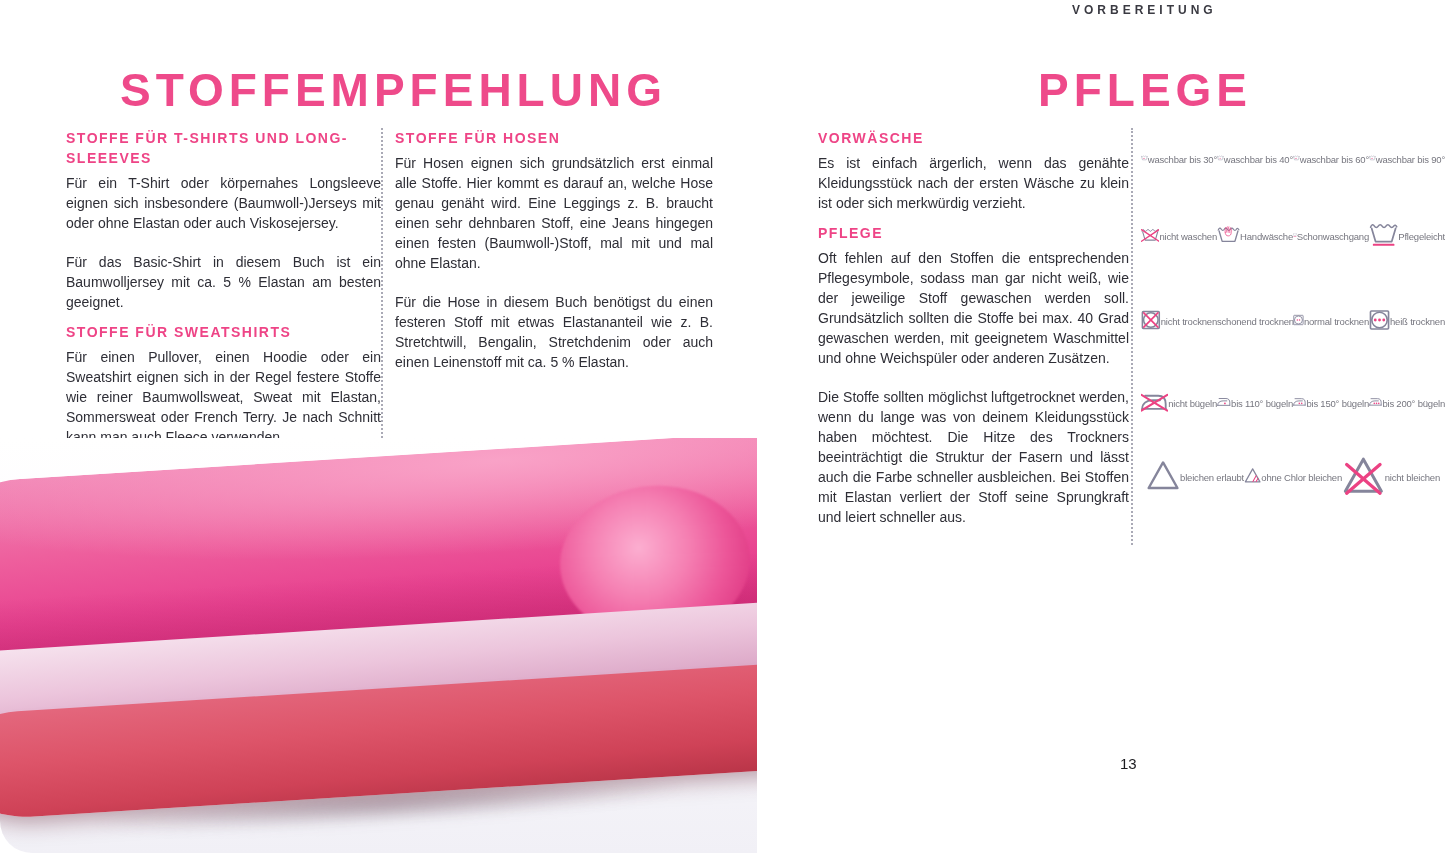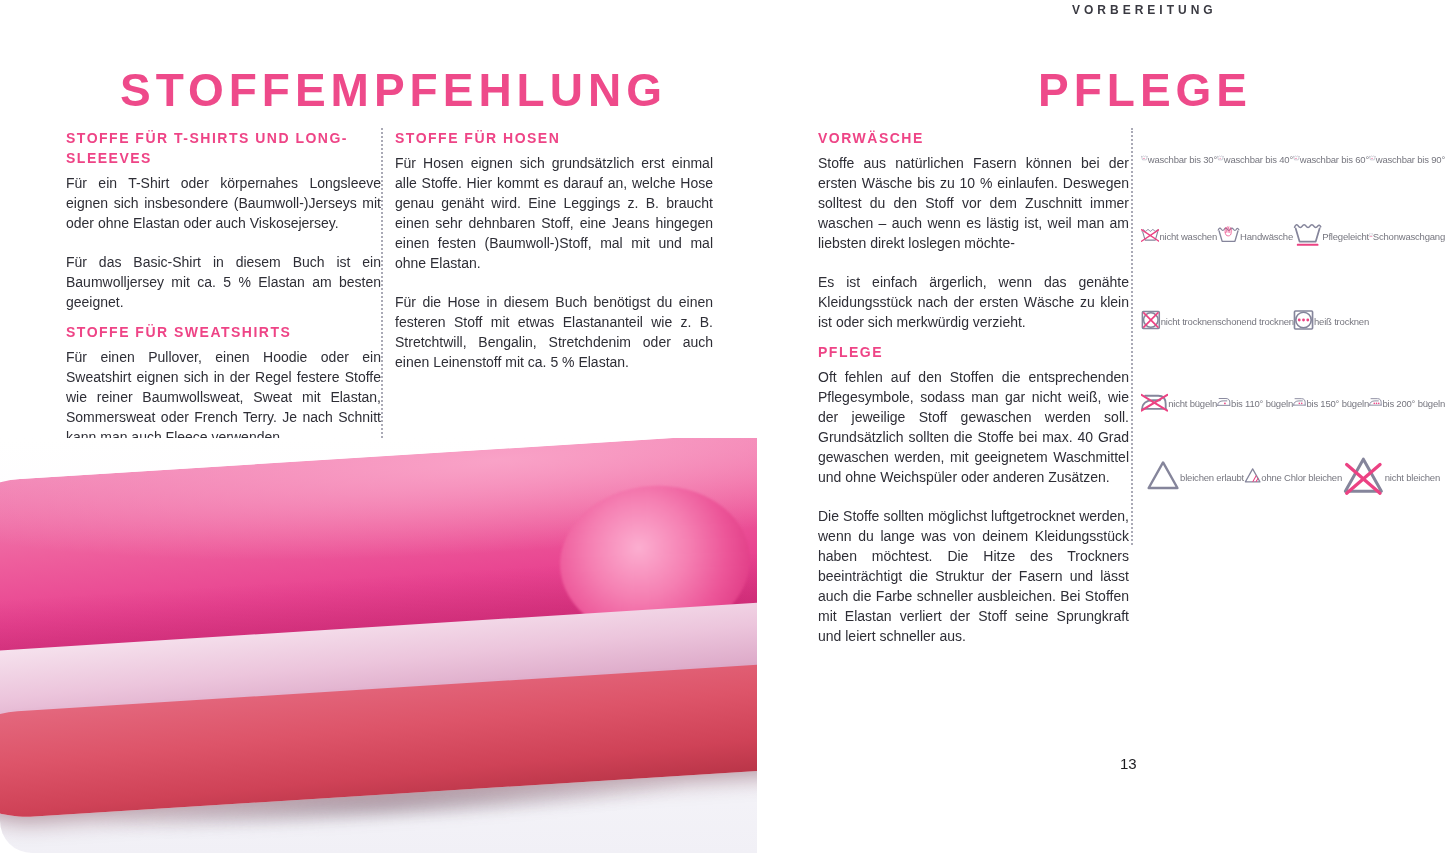--- a/index.html
+++ b/index.html
@@ -155,21 +155,20 @@
     <div class="sec">
       <h3>STOFFE FÜR HOSEN</h3>
       <p>Für Hosen eignen sich grundsätzlich erst einmal alle Stoffe. Hier kommt es darauf an, welche Hose genau genäht wird. Eine Leggings z. B. braucht einen sehr dehnbaren Stoff, eine Jeans hingegen einen festen (Baumwoll-)Stoff, mal mit und mal ohne Elastan.</p>
       <p>Für die Hose in diesem Buch benötigst du einen festeren Stoff mit etwas Elastananteil wie z. B. Stretchtwill, Bengalin, Stretchdenim oder auch einen Leinenstoff mit ca. 5 % Elastan.</p>
     </div>
   </div>
 
   <div class="col" id="col-3">
     <div class="sec">
       <h3>VORWÄSCHE</h3>
-      <p>Stoffe aus natürlichen Fasern können bei der ersten Wäsche bis zu 10 % einlaufen. Deswegen solltest du den Stoff vor dem Zuschnitt immer waschen – auch wenn es lästig ist, weil man am liebsten direkt loslegen möchte-</p>
       <p>Es ist einfach ärgerlich, wenn das genähte Kleidungsstück nach der ersten Wäsche zu klein ist oder sich merkwürdig verzieht.</p>
     </div>
     <div class="sec">
       <h3>PFLEGE</h3>
       <p>Oft fehlen auf den Stoffen die entsprechenden Pflegesymbole, sodass man gar nicht weiß, wie der jeweilige Stoff gewaschen werden soll. Grundsätzlich sollten die Stoffe bei max. 40 Grad gewaschen werden, mit geeignetem Waschmittel und ohne Weichspüler oder anderen Zusätzen.</p>
       <p>Die Stoffe sollten möglichst luftgetrocknet werden, wenn du lange was von deinem Kleidungsstück haben möchtest. Die Hitze des Trockners beeinträchtigt die Struktur der Fasern und lässt auch die Farbe schneller ausbleichen. Bei Stoffen mit Elastan verliert der Stoff seine Sprungkraft und leiert schneller aus.</p>
     </div>
   </div>
 
   <div class="v-divider" id="divider-right"></div>
@@ -220,53 +219,62 @@
         </div>
         <div class="sym-cell">
           <svg width="74" height="56" viewBox="0 0 76 58">
             <path d="M4,13 C7,5 11,5 14,10 C17,15 21,15 24,10 C27,5 31,5 34,10 C37,15 41,15 44,10 C47,5 51,5 54,10 C57,15 61,15 64,10 C67,6 70,7 72,12" fill="none" stroke="#85859B" stroke-width="4" stroke-linecap="round"></path>
             <path d="M7,16 L17,50 L59,50 L69,16" fill="none" stroke="#85859B" stroke-width="4.5" stroke-linecap="round" stroke-linejoin="round"></path>
             <path d="M29,4 C27,9 26,14 27,20 M34,2 C32,8 31,14 32,20 M39,2 C37,8 36,14 37,20 M44,5 C42,10 41,15 42,21 M27,20 C27,28 31,32 37,32 C43,32 47,28 47,20 L47,9" stroke="#EC4283" stroke-width="2.4" stroke-linecap="round" fill="none"></path>
           </svg>
           <div class="sym-label">Handwäsche</div>
         </div>
         <div class="sym-cell">
-          <svg width="74" height="64" viewBox="0 0 76 66">
-            <path d="M4,13 C7,5 11,5 14,10 C17,15 21,15 24,10 C27,5 31,5 34,10 C37,15 41,15 44,10 C47,5 51,5 54,10 C57,15 61,15 64,10 C67,6 70,7 72,12" fill="none" stroke="#85859B" stroke-width="4" stroke-linecap="round"></path>
-            <path d="M7,16 L17,50 L59,50 L69,16" fill="none" stroke="#85859B" stroke-width="4.5" stroke-linecap="round" stroke-linejoin="round"></path>
-            <rect x="10" y="56" width="56" height="5" rx="1.5" fill="#EC4283"></rect>
-          </svg>
-          <div class="sym-label">Pflegeleicht</div>
-        </div>
-        <div class="sym-cell">
           <svg width="74" height="70" viewBox="0 0 76 72">
             <path d="M4,13 C7,5 11,5 14,10 C17,15 21,15 24,10 C27,5 31,5 34,10 C37,15 41,15 44,10 C47,5 51,5 54,10 C57,15 61,15 64,10 C67,6 70,7 72,12" fill="none" stroke="#85859B" stroke-width="4" stroke-linecap="round"></path>
             <path d="M7,16 L17,50 L59,50 L69,16" fill="none" stroke="#85859B" stroke-width="4.5" stroke-linecap="round" stroke-linejoin="round"></path>
             <rect x="10" y="55" width="56" height="4.5" rx="1.5" fill="#EC4283"></rect>
             <rect x="10" y="62.5" width="56" height="4.5" rx="1.5" fill="#EC4283"></rect>
           </svg>
           <div class="sym-label">Schonwaschgang</div>
+        </div>
+        <div class="sym-cell">
+          <svg width="74" height="64" viewBox="0 0 76 66">
+            <path d="M4,13 C7,5 11,5 14,10 C17,15 21,15 24,10 C27,5 31,5 34,10 C37,15 41,15 44,10 C47,5 51,5 54,10 C57,15 61,15 64,10 C67,6 70,7 72,12" fill="none" stroke="#85859B" stroke-width="4" stroke-linecap="round"></path>
+            <path d="M7,16 L17,50 L59,50 L69,16" fill="none" stroke="#85859B" stroke-width="4.5" stroke-linecap="round" stroke-linejoin="round"></path>
+            <rect x="10" y="56" width="56" height="5" rx="1.5" fill="#EC4283"></rect>
+          </svg>
+          <div class="sym-label">Pflegeleicht</div>
         </div>
       </div>
       <div class="sym-row">
         <div class="sym-cell">
           <svg width="56" height="56" viewBox="0 0 64 64">
             <rect x="4.5" y="4.5" width="55" height="55" rx="3" fill="none" stroke="#85859B" stroke-width="5"></rect>
             <circle cx="32" cy="32" r="23.5" fill="none" stroke="#85859B" stroke-width="5"></circle>
             <path d="M9,9 L55,55 M55,9 L9,55" stroke="#EC4283" stroke-width="5.5" stroke-linecap="round" fill="none"></path>
           </svg>
           <div class="sym-label">nicht trocknen</div>
         </div>
         <div class="sym-cell">
           <svg width="56" height="56" viewBox="0 0 64 64">
             <rect x="4.5" y="4.5" width="55" height="55" rx="3" fill="none" stroke="#85859B" stroke-width="5"></rect>
             <circle cx="32" cy="32" r="23.5" fill="none" stroke="#85859B" stroke-width="5"></circle>
             <circle cx="32" cy="32" r="4.3" fill="#EC4283"></circle>
           </svg>
           <div class="sym-label">schonend trocknen</div>
+        </div>
+        <div class="sym-cell">
+          <svg width="56" height="56" viewBox="0 0 64 64">
+            <rect x="4.5" y="4.5" width="55" height="55" rx="3" fill="none" stroke="#85859B" stroke-width="5"></rect>
+            <circle cx="32" cy="32" r="23.5" fill="none" stroke="#85859B" stroke-width="5"></circle>
+            <circle cx="25.5" cy="32" r="4.3" fill="#EC4283"></circle>
+            <circle cx="38.5" cy="32" r="4.3" fill="#EC4283"></circle>
+          </svg>
+          <div class="sym-label">normal trocknen</div>
         </div>
         <div class="sym-cell">
           <svg width="56" height="56" viewBox="0 0 64 64">
             <rect x="4.5" y="4.5" width="55" height="55" rx="3" fill="none" stroke="#85859B" stroke-width="5"></rect>
             <circle cx="32" cy="32" r="23.5" fill="none" stroke="#85859B" stroke-width="5"></circle>
             <circle cx="19" cy="32" r="4.3" fill="#EC4283"></circle>
             <circle cx="32" cy="32" r="4.3" fill="#EC4283"></circle>
             <circle cx="45" cy="32" r="4.3" fill="#EC4283"></circle>
           </svg>
           <div class="sym-label">heiß trocknen</div>

